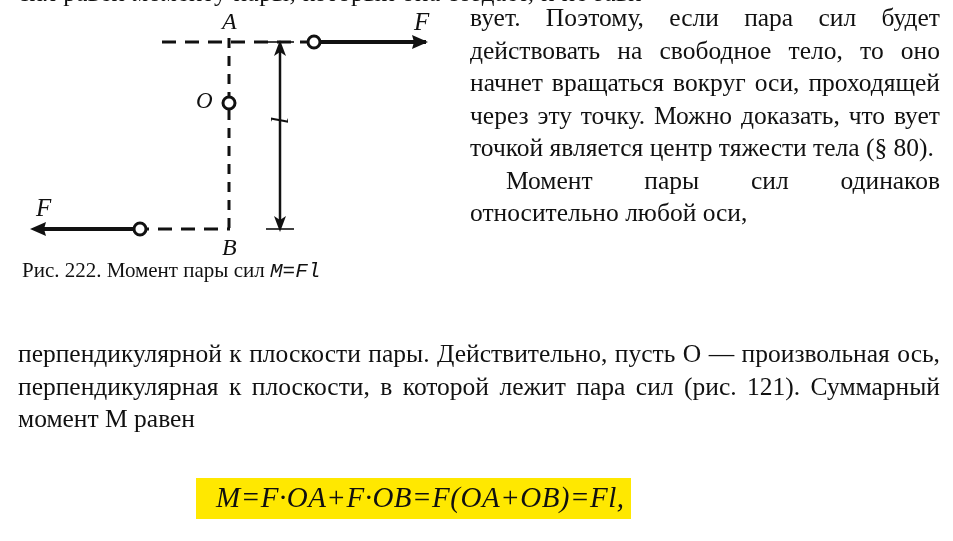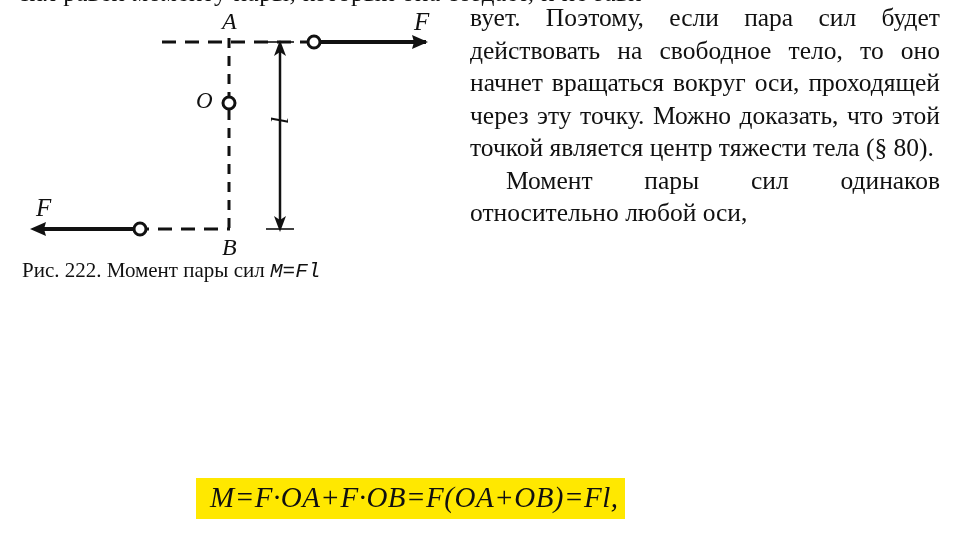--- a/index.html
+++ b/index.html
@@ -95,21 +95,21 @@
     color: #111;
   }
   .fullpar p { margin: 0; }
 
   
   .formula {
     position: absolute;
     left: 196px;
     top: 478px;
     background: #ffe800;
-    padding: 3px 6px 5px 14px;
+    padding: 3px 6px 5px 20px;
     font-size: 29px;
     font-style: italic;
     font-family: "Liberation Serif", serif;
     letter-spacing: 0.5px;
     color: #101010;
     white-space: nowrap;
   }
 
   
   .lbl {
@@ -162,20 +162,23 @@
     <div class="lbl" style="left:398px; top:0px; font-size:25px;">F</div>
     <div class="lbl" style="left:20px; top:186px; font-size:25px;">F</div>
     <div class="lbl" style="left:250px; top:116px; font-size:25px; transform: rotate(-90deg); transform-origin: left top;">l</div>
   </div>
 
   <div class="fig-caption">
     <span>Рис. 222. Момент пары сил </span><span class="mi">M=Fl</span>
   </div>
 
   <div class="rcol">
-    <p><span>вует. Поэтому, если пара сил будет действовать на </span><span class="it">свободное</span><span> тело, то оно начнет вращаться вокруг оси, проходящей через эту точку. Можно доказать, что этой точкой является </span><span class="it">центр тяжести тела</span><span> (§ 80).</span></p>
+    <p><span>вует. Поэтому, если пара сил будет действовать на </span><span class="it">свободное</span><span> тело, то оно начнет вращаться вокруг оси, проходящей через эту точку. Можно доказать, что вует точкой является </span><span class="it">центр тяжести тела</span><span> (§ 80).</span></p>
     <p class="indent">Момент пары сил одинаков относительно любой оси,</p>
   </div>
 
+  <div class="fullpar">
+    <p><span>перпендикулярной к плоскости пары. Действительно, пусть </span><span class="it">O</span><span> — произвольная ось, перпендикулярная к плоскости, в которой лежит пара сил (рис. 121). Суммарный момент </span><span class="it">M</span><span> равен</span></p>
+  </div>
 
   <div class="formula">M=F·OA+F·OB=F(OA+OB)=Fl,</div>
 
 </div>
 
 </body></html>

